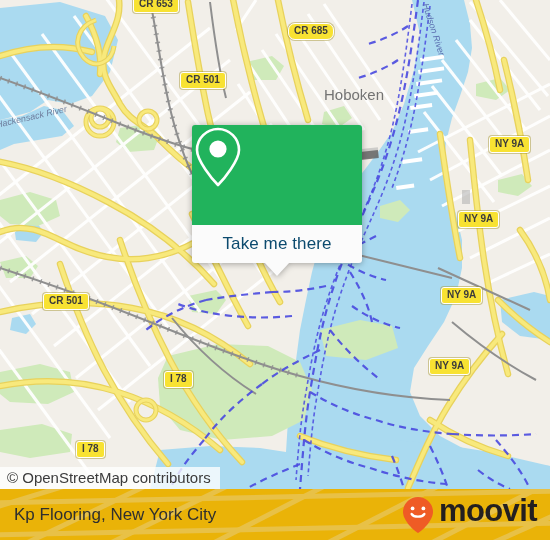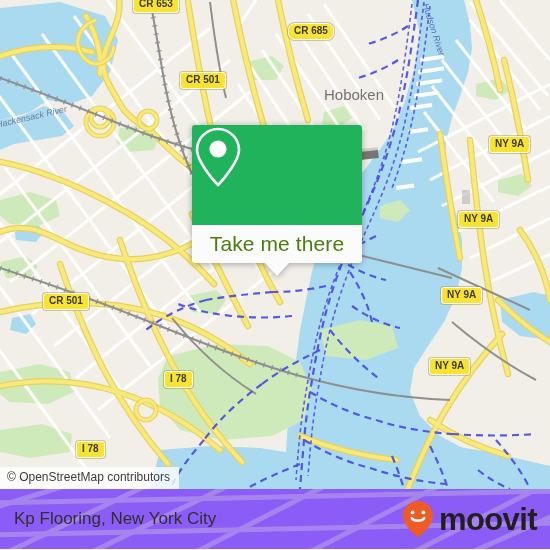--- a/index.html
+++ b/index.html
@@ -27,49 +27,49 @@
     position:absolute;background:#f8e232;border:1.5px solid #ffffff;
     border-radius:3px;color:#3b3b3b;font-size:10px;font-weight:bold;
     padding:1px 5px 2px 5px;line-height:12px;white-space:nowrap;
     box-shadow:0 0 0 1px rgba(160,145,40,.45);
   }
 
   
   .attrib{
     position:absolute;left:0;bottom:0;
     background:rgba(255,255,255,.78);
-    color:#3c3c3c;font-size:12px;line-height:19px;
+    color:#3c3c3c;font-size:15px;line-height:19px;
     padding:1px 9px 2px 7px;white-space:nowrap;
   }
 
   
   .callout{position:absolute;left:192px;top:125px;width:170px;filter:drop-shadow(0 1px 3px rgba(0,0,0,.33));}
   .callout-top{
     background:#21b35c;height:100px;border-radius:3px 3px 0 0;
     display:flex;align-items:center;justify-content:center;
   }
   .callout-bottom{
     background:#fbfbfb;height:38px;border-radius:0 0 3px 3px;
     display:flex;align-items:center;justify-content:center;
   }
-  .callout-bottom span{font-size:21px;color:#4d7c0f;letter-spacing:.1px;}
+  .callout-bottom span{font-size:17px;color:#0c4a6e;letter-spacing:.1px;}
   .callout-tail{
     position:absolute;left:50%;bottom:-13px;margin-left:-13px;
     width:0;height:0;border-left:13px solid transparent;border-right:13px solid transparent;
     border-top:14px solid #fbfbfb;
   }
 
   
-  .footer{position:absolute;left:0;top:489px;width:550px;height:60px;background:#8b5cf6;overflow:hidden;}
+  .footer{position:absolute;left:0;top:489px;width:550px;height:51px;background:#eab308;overflow:hidden;}
   .footer-wm{position:absolute;left:0;top:0;width:550px;height:61px;opacity:.30;}
   .footer-title{
     position:absolute;left:14px;top:50%;transform:translateY(-50%);
     font-size:17px;color:#2f2f2f;white-space:nowrap;
   }
-  .brand{position:absolute;right:13px;top:50%;transform:translateY(-50%);display:flex;align-items:center;}
+  .brand{position:absolute;right:13px;top:50%;transform:translateY(-50%);display:flex;align-items:flex-start;}
   .brand-word{font-size:31px;font-weight:bold;color:#231f20;letter-spacing:-.6px;line-height:31px;}
 </style>
 </head>
 <body>
 
 <div class="app">
 
   <div class="map">
 
     <svg width="550" height="489" viewBox="0 0 550 489">

